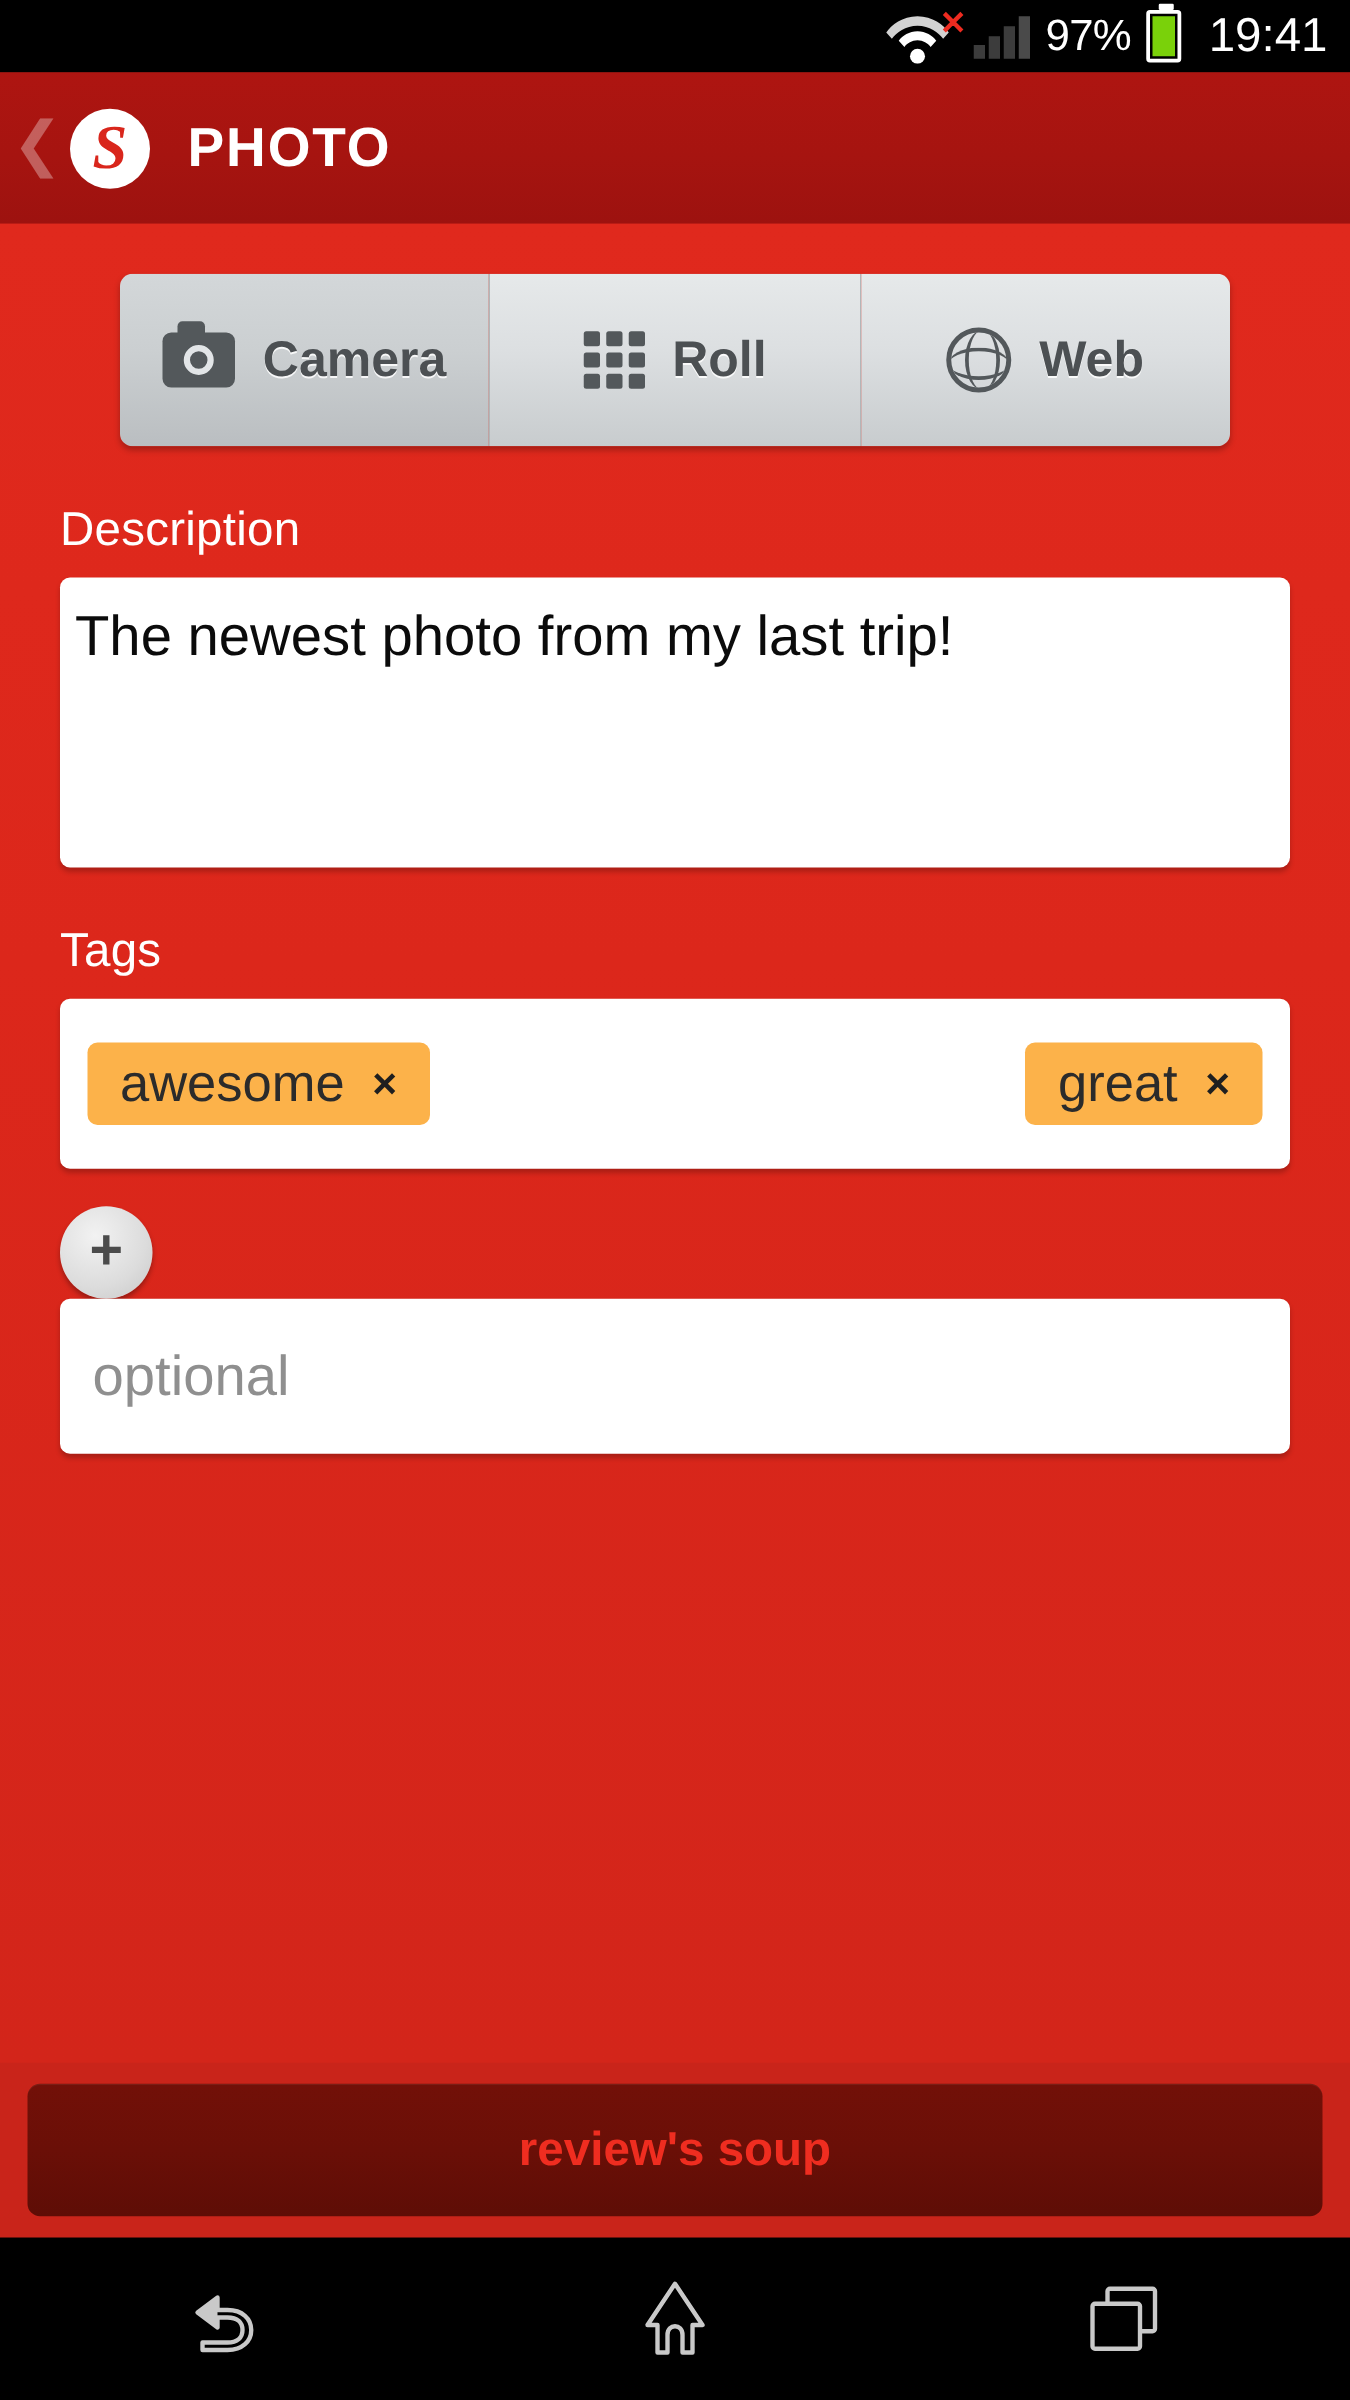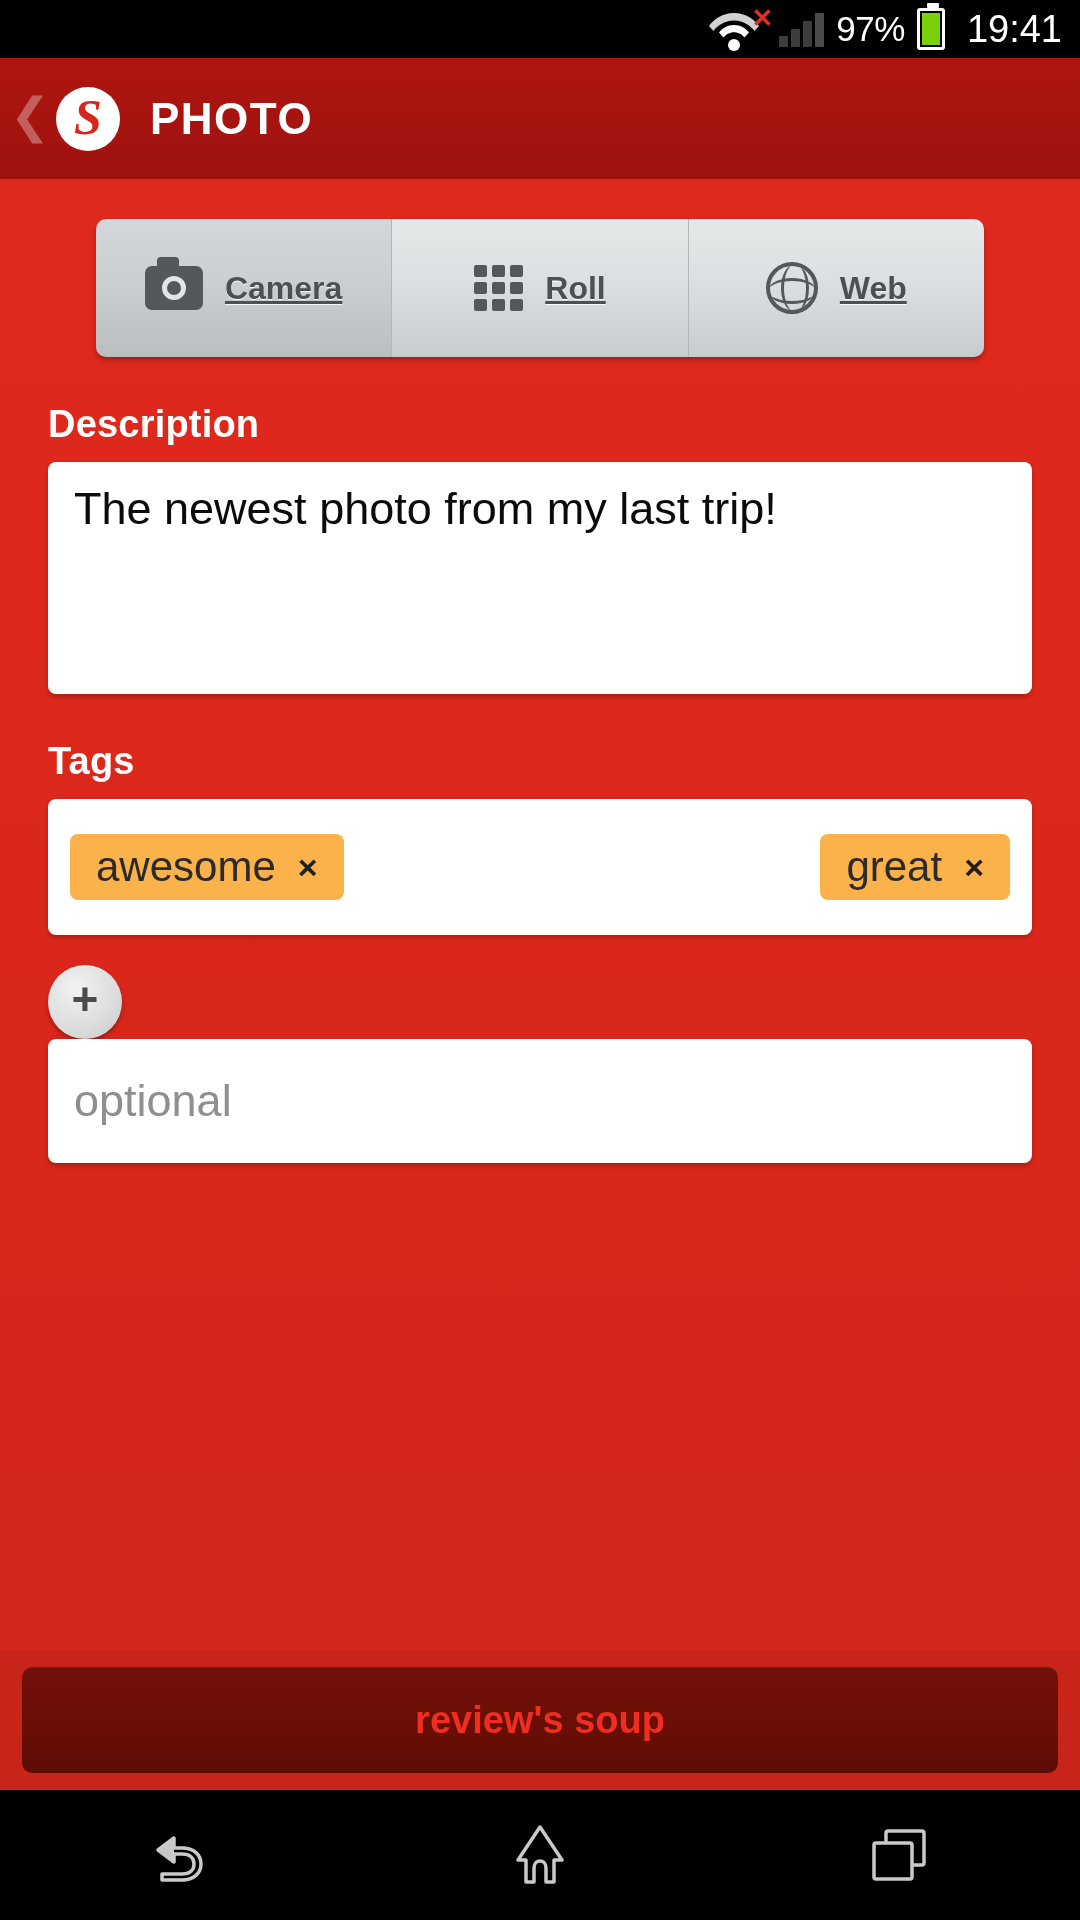--- a/index.html
+++ b/index.html
@@ -189,24 +189,23 @@
     gap: 22px;
     border-right: 1px solid #b2b6b8;
     box-sizing: border-box;
   }
   .seg:last-child { border-right: none; }
   .seg.active {
     background: linear-gradient(to bottom, #d3d7d9 0%, #cbcfd1 45%, #babec1 100%);
   }
   .seg-label {
     color: #4c5053;
-    font-size: 32px;
+    font-size: 40px;
     font-weight: bold;
     text-shadow: 0 1px 0 rgba(255,255,255,0.85);
-    text-decoration: underline;
   }
 
   
   .icon-camera {
     position: relative;
     width: 58px;
     height: 44px;
     background: #53585b;
     border-radius: 7px;
   }
@@ -273,34 +272,34 @@
     margin-top: -10px;
     border-top: 3px solid #53585b;
     border-bottom: 3px solid #53585b;
     border-radius: 50%;
   }
 
   
   .field-label {
     color: #ffffff;
     font-size: 38px;
-    font-weight: bold;
+    font-weight: normal;
     margin: 46px 0 16px 0;
     letter-spacing: 0.2px;
   }
 
   .input-box {
     background: #ffffff;
     border-radius: 8px;
     box-shadow: 0 3px 4px rgba(0,0,0,0.22);
     box-sizing: border-box;
   }
   .desc-box {
     height: 232px;
-    padding: 22px 26px;
+    padding: 22px 12px;
   }
   .desc-text {
     color: #0b0b0b;
     font-size: 45px;
     line-height: 1.1;
   }
   .tags-box {
     min-height: 136px;
     padding: 22px 22px;
     display: flex;

